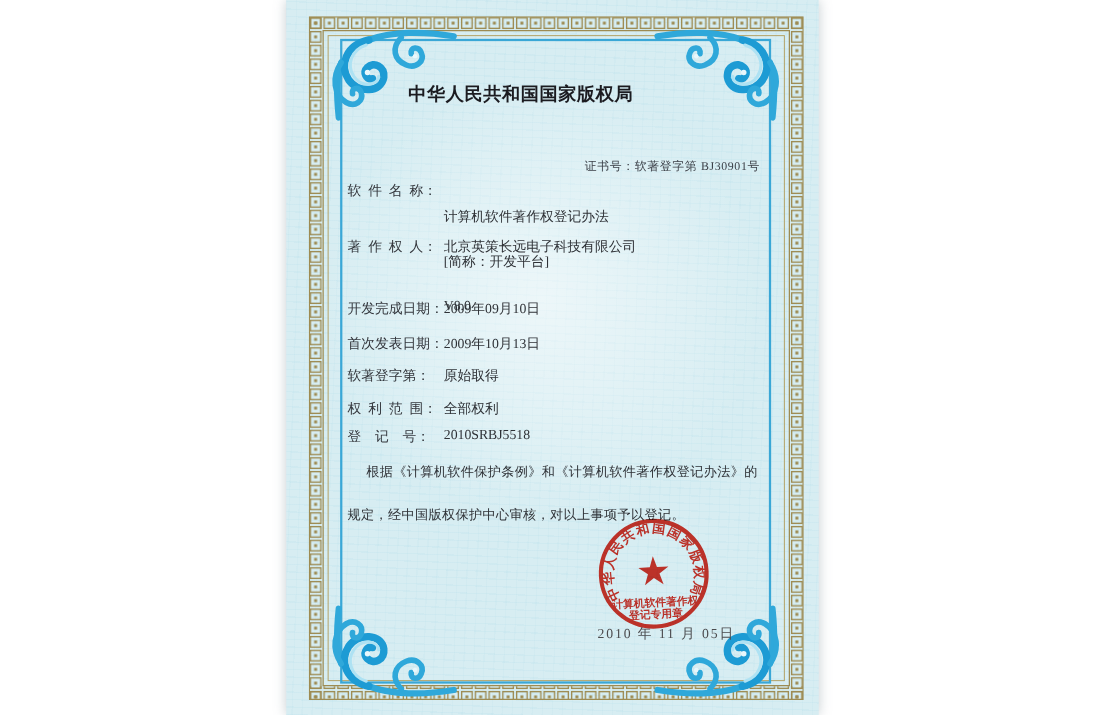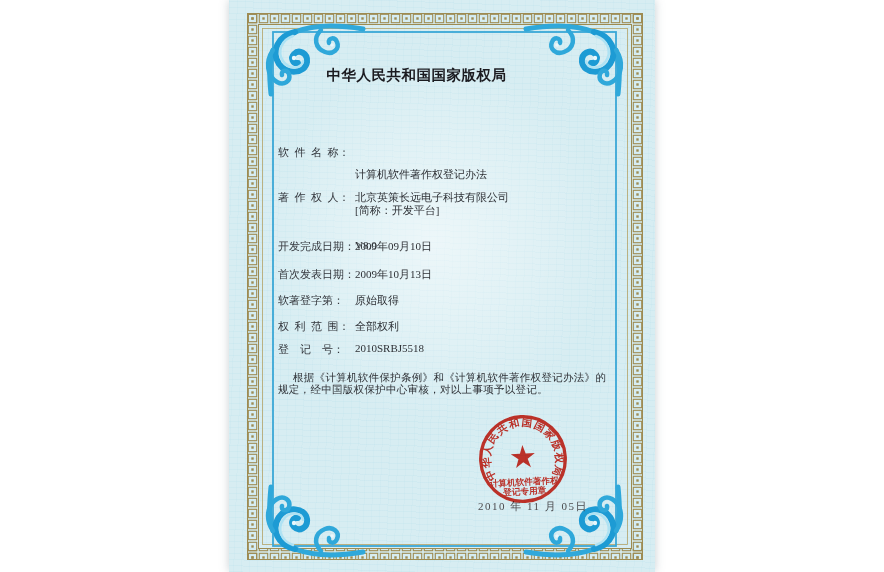--- a/index.html
+++ b/index.html
@@ -22,21 +22,21 @@
   .txt{position:absolute;color:#26262c;}
   .authority{left:20px;top:66px;width:335px;text-align:center;font-size:14.5px;font-weight:bold;letter-spacing:0.5px;color:#1b1b20;}
   .cert-title{left:23px;top:94px;width:340px;text-align:center;font-size:18.5px;font-weight:bold;letter-spacing:0.8px;color:#141418;}
   .cert-no{left:23px;top:127px;width:356px;text-align:right;font-size:9.5px;color:#3c4048;letter-spacing:0.5px;}
   .field{position:absolute;left:0;width:426px;font-size:11px;color:#2e3136;}
   .field .lbl{position:absolute;left:49px;top:0;white-space:pre;font-weight:normal;color:#33363c;}
   .field .val{position:absolute;left:126px;top:0;white-space:pre;}
   .val-multi div{line-height:11.5px;}
   .stmt{position:absolute;font-size:10.5px;color:#2e3136;letter-spacing:0.3px;white-space:pre;}
   .stmt1{left:64px;top:371px;}
-  .stmt2{left:49px;top:383px;text-align:right;}
+  .stmt2{left:49px;top:405px;text-align:right;}
   .issue-date{position:absolute;left:249px;top:499px;font-size:11px;letter-spacing:1.5px;color:#4b4b4e;white-space:pre;text-align:center;}
   .seal{position:absolute;left:247px;top:412px;width:94px;height:94px;opacity:0.92;mix-blend-mode:multiply;transform:rotate(-3deg);}
   .seal text{font-family:"Liberation Sans","DejaVu Sans",sans-serif;font-weight:bold;}
 </style>
 </head>
 <body>
 
 <div class="photo">
   <div class="paper">
 
@@ -70,20 +70,21 @@
 
       <rect x="26" y="19" width="343" height="514" fill="none" stroke="#3aa7d6" stroke-width="1.8"></rect>
 
       <use href="#corner-flourish" transform="translate(16,9)"></use>
       <use href="#corner-flourish" transform="translate(379,9) scale(-1,1)"></use>
       <use href="#corner-flourish" transform="translate(16,546) scale(1,-1)"></use>
       <use href="#corner-flourish" transform="translate(379,546) scale(-1,-1)"></use>
     </svg>
 
     <div class="txt authority">中华人民共和国国家版权局</div>
+    <div class="txt cert-no">证书号：软著登字第 BJ30901号</div>
 
     <div class="field" style="top:145px">
       <span class="lbl">软 件 名 称：</span>
       <span class="val val-multi">
         <div>计算机软件著作权登记办法</div>
         <div>[简称：开发平台]</div>
         <div>V8.0</div>
       </span>
     </div>
     <div class="field" style="top:190px">

